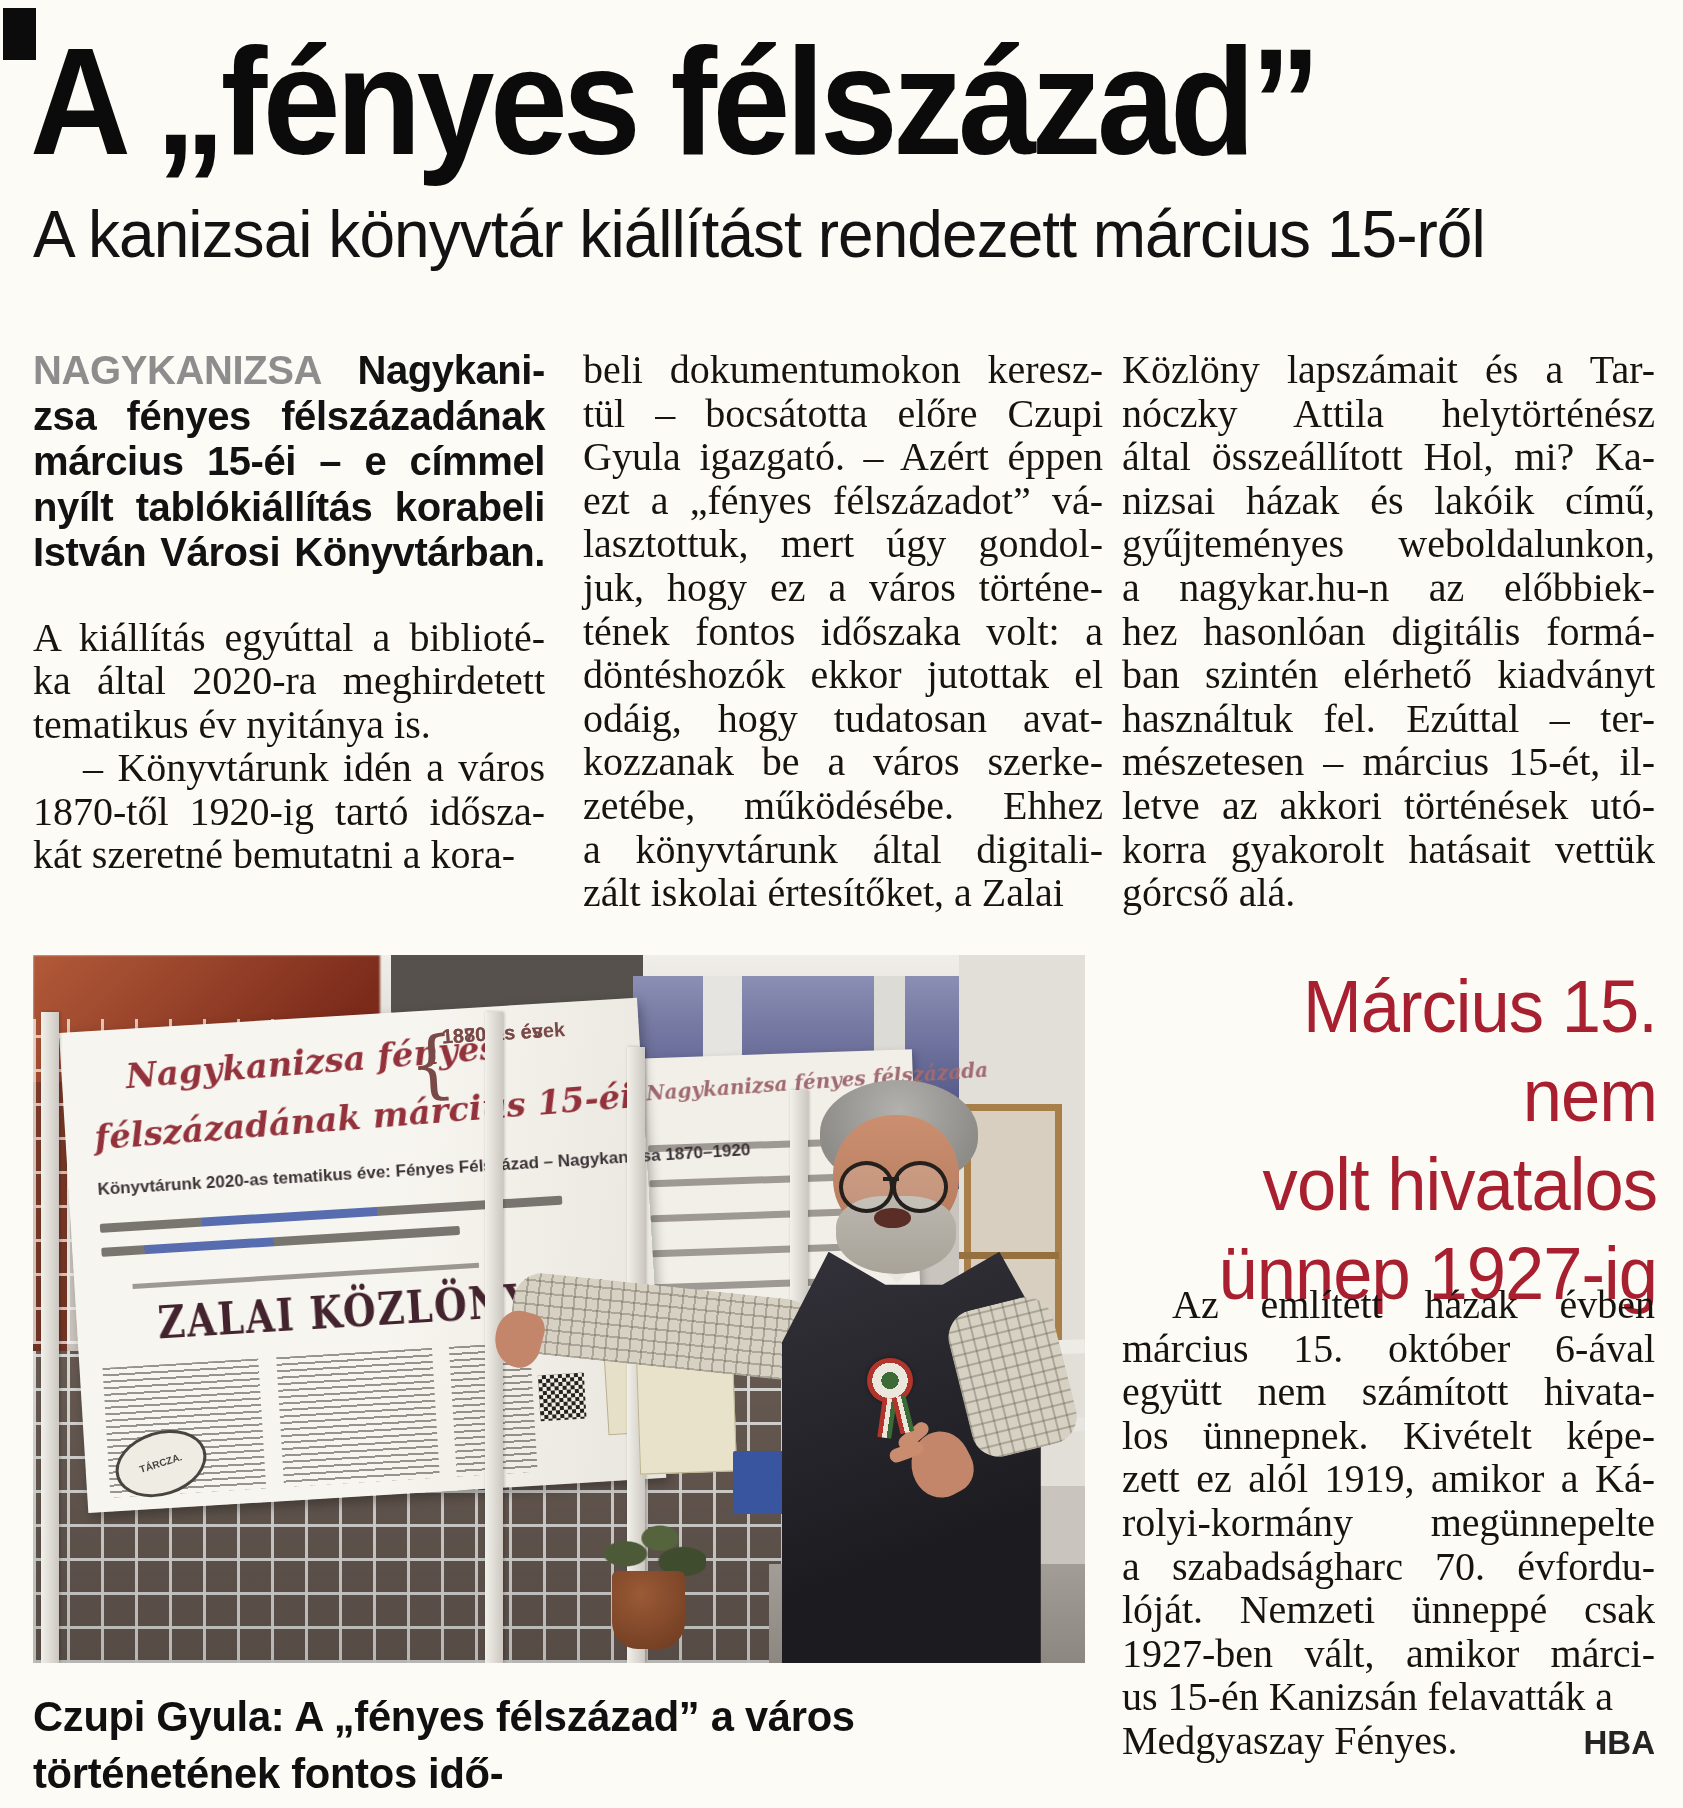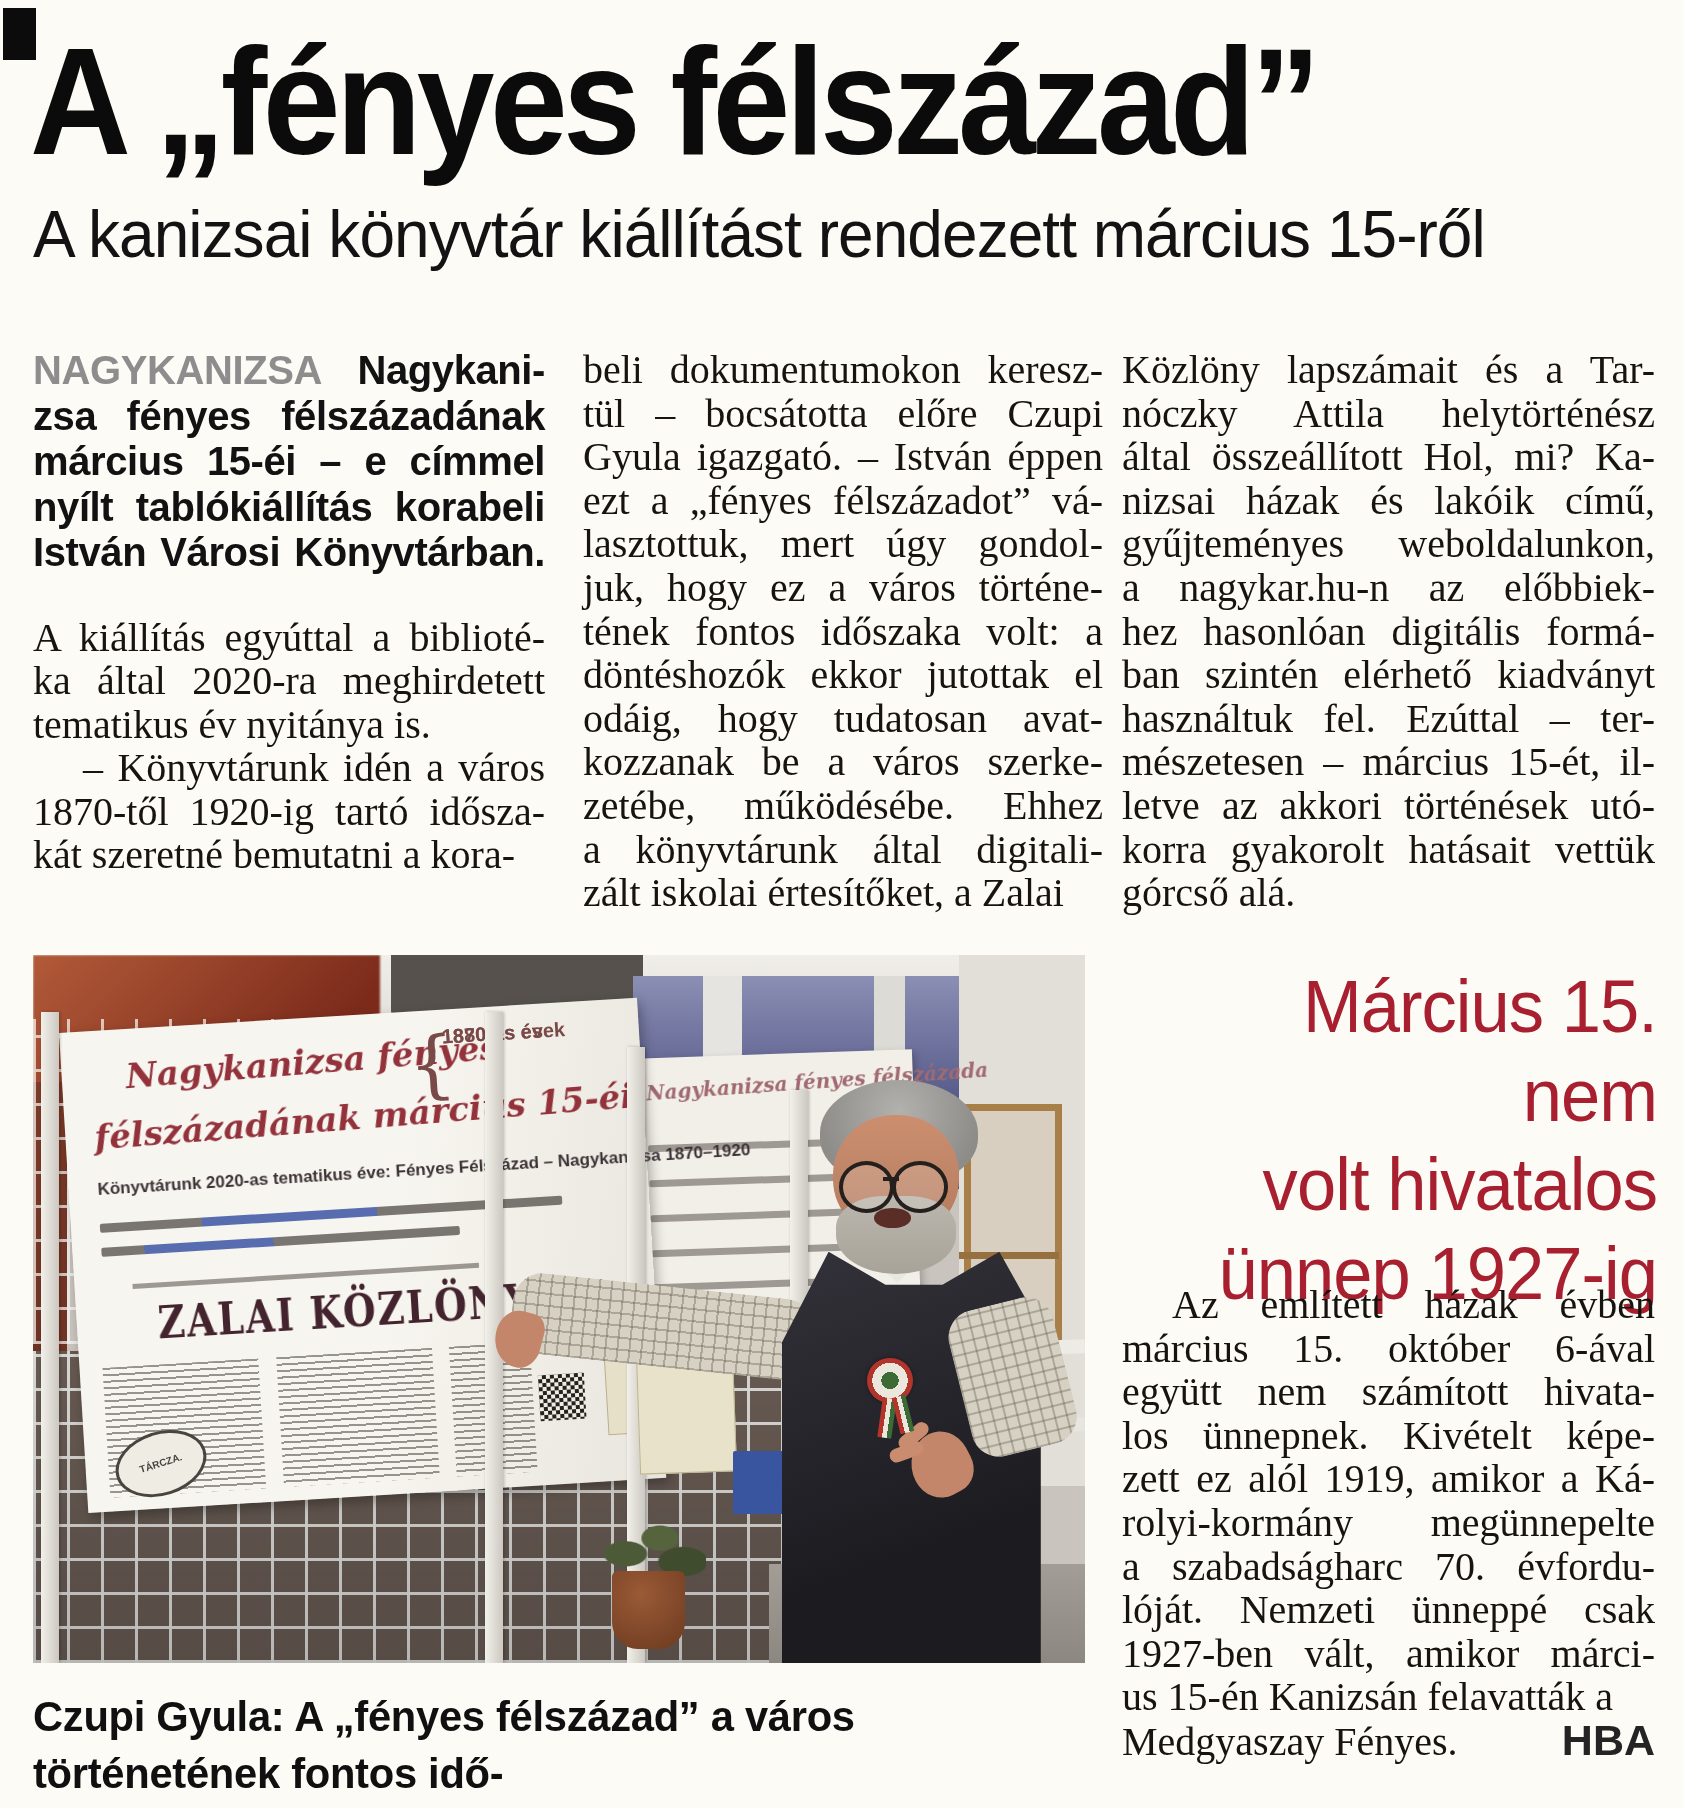--- a/index.html
+++ b/index.html
@@ -25,21 +25,21 @@
   .col1 .para2{margin-top:40px;}
   .col2{left:563px;top:348px;width:520px;margin-left:20px;}
   .col3{left:1122px;top:348px;width:533px;}
   
   .pullquote{left:1120px;top:962px;width:537px;text-align:right;color:#a81f2f;font-size:75px;
              line-height:89px;letter-spacing:-1px;transform:scaleX(.94);transform-origin:right top;}
   .pullquote .line{text-align:right;text-align-last:right;}
   
   .col4{left:1122px;top:1283px;width:533px;}
   .sign-line{display:flex;justify-content:space-between;align-items:baseline;}
-  .byline{font-family:"Liberation Sans",sans-serif;font-weight:bold;font-size:43px;color:#242424;letter-spacing:0;}
+  .byline{font-family:"Liberation Sans",sans-serif;font-weight:bold;font-size:33px;color:#242424;letter-spacing:0;}
   
   .caption{left:33px;top:1688px;width:1052px;font-weight:bold;font-size:43px;line-height:57px;
            letter-spacing:-.3px;color:#101010;transform:scaleX(.97);transform-origin:left top;}
   .caption-l2{display:flex;justify-content:space-between;align-items:baseline;}
   .credit{font-weight:normal;font-variant:small-caps;font-size:42px;letter-spacing:.5px;color:#1c1c1c;}
   
   .photo{left:33px;top:955px;width:1052px;height:708px;overflow:hidden;background:#c9c4bd;}
   .photo *{position:absolute;}
   .ph-ceiling{left:0;top:0;width:100%;height:15%;background:linear-gradient(#f0eee9,#dcd8d2);}
   .ph-recess{left:34%;top:0;width:24%;height:9%;background:#56514c;border-radius:0 0 8px 8px;}
@@ -177,21 +177,21 @@
     <div class="serif">
         <div class="line ind">– Könyvtárunk idén a város</div>
         <div class="line">1870-től 1920-ig tartó idősza-</div>
         <div class="line last">kát szeretné bemutatni a kora-</div>
       </div>
   </div>
 
   <div class="col col2 serif">
       <div class="line">beli dokumentumokon keresz-</div>
       <div class="line">tül – bocsátotta előre Czupi</div>
-      <div class="line">Gyula igazgató. – István éppen</div>
+      <div class="line">Gyula igazgató. – Azért éppen</div>
       <div class="line">ezt a „fényes félszázadot” vá-</div>
       <div class="line">lasztottuk, mert úgy gondol-</div>
       <div class="line">juk, hogy ez a város történe-</div>
       <div class="line">tének fontos időszaka volt: a</div>
       <div class="line">döntéshozók ekkor jutottak el</div>
       <div class="line">odáig, hogy tudatosan avat-</div>
       <div class="line">kozzanak be a város szerke-</div>
       <div class="line">zetébe, működésébe. Ehhez</div>
       <div class="line">a könyvtárunk által digitali-</div>
       <div class="line last">zált iskolai értesítőket, a Zalai</div>

